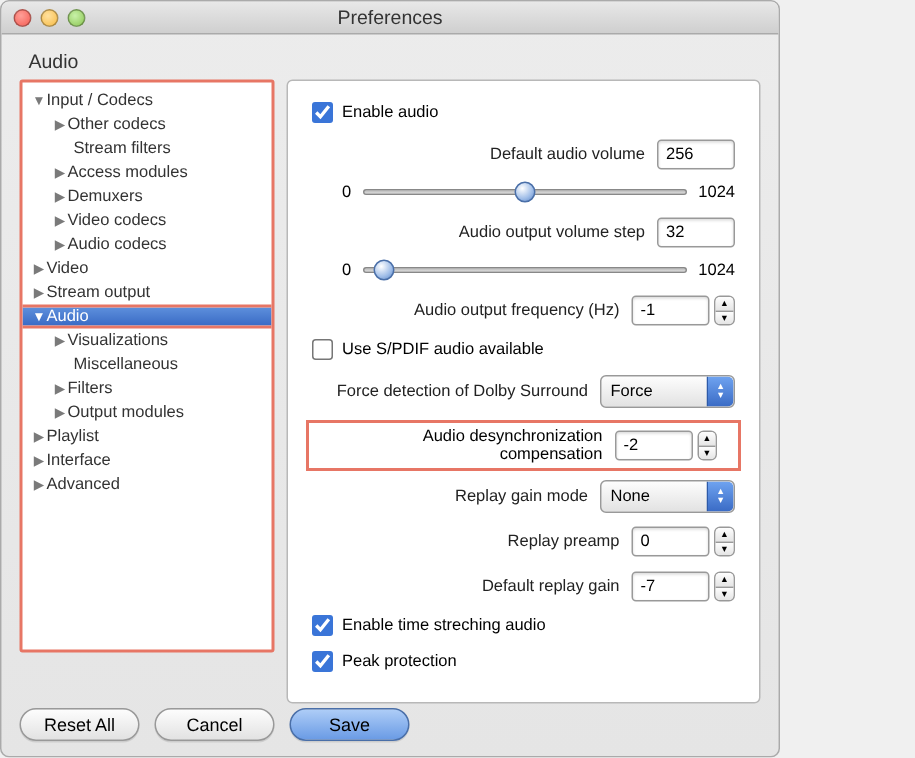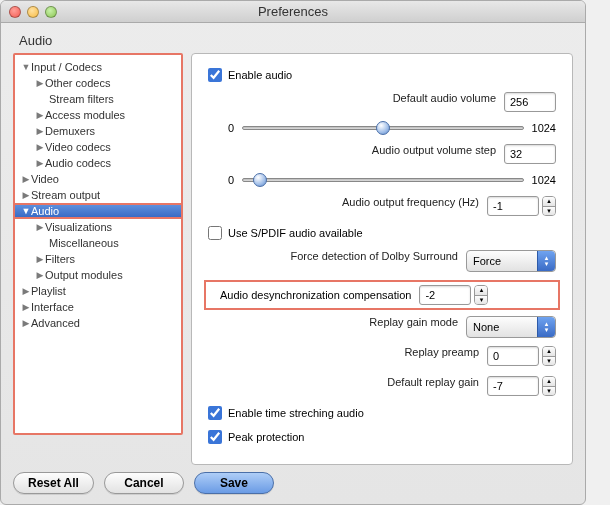--- a/index.html
+++ b/index.html
@@ -1,36 +1,36 @@
 <!DOCTYPE html>
 <html><head>
 <meta charset="utf-8">
 <style>
 * { box-sizing: border-box; margin: 0; padding: 0; }
 body { font-family: "Lucida Grande", -apple-system, sans-serif; font-size: 11px; background: #f0f0f0; width: 610px; height: 505px; overflow: hidden; }
-.window { width: 586px; height: 505px; background: linear-gradient(#ececec, #e5e5e5); border: 1px solid #aaa; border-radius: 6px; overflow: hidden; position: relative; }
+.window { width: 520px; height: 505px; background: linear-gradient(#ececec, #e5e5e5); border: 1px solid #aaa; border-radius: 6px; overflow: hidden; position: relative; }
 .titlebar { height: 22px; background: linear-gradient(#e8e8e8, #cfcfcf); border-bottom: 1px solid #aaa; position: relative; display: flex; align-items: center; }
 .traffic { display: flex; gap: 6px; margin-left: 8px; }
 .traffic span { width: 12px; height: 12px; border-radius: 50%; border: 0.5px solid rgba(0,0,0,0.3); }
 .tl-close { background: radial-gradient(circle at 40% 35%, #ff9f98, #f45c52); }
 .tl-min { background: radial-gradient(circle at 40% 35%, #ffe1a0, #f7bb44); }
 .tl-zoom { background: radial-gradient(circle at 40% 35%, #c8f1a9, #8cc653); }
 .title { position: absolute; left: 0; right: 0; text-align: center; font-size: 13px; color: #333; pointer-events: none; }
 .section-title { font-size: 13px; color: #333; margin: 10px 0 5px 18px; }
 .content { display: flex; padding: 0 12px 52px 12px; }
 .sidebar { width: 170px; height: 382px; background: #fff; border: 2px solid #e77665; border-radius: 2px; margin-right: 8px; padding: 4px 0; overflow: hidden; }
 .tree-item { display: flex; align-items: center; height: 16px; padding: 0 4px; font-size: 11px; color: #333; white-space: nowrap; }
 .tree-item.selected { background: linear-gradient(#5d8fdc, #3a6bc5); color: #fff; border: 2px solid #e77665; margin: 0 -2px; padding: 0 6px; }
 .tree-item.selected .disc { color: #fff; }
 .disc { color: #7a7a7a; font-size: 9px; display: inline-block; width: 10px; text-align: center; }
 .indent0 { padding-left: 6px; }
 .indent1 { padding-left: 20px; }
 .indent2 { padding-left: 34px; }
 .main { flex: 1; background: #fff; border: 1px solid #b8b8b8; border-radius: 4px; padding: 14px 16px 10px 16px; position: relative; }
-.row { display: flex; align-items: flex-start; margin-bottom: 8px; min-height: 22px; }
+.row { display: flex; align-items: center; margin-bottom: 8px; min-height: 22px; }
 .row label { text-align: right; margin-right: 8px; font-size: 11px; color: #222; }
 .row .wide-label { flex: 1; text-align: right; margin-right: 8px; }
 .checkbox { display: flex; align-items: center; gap: 6px; margin-bottom: 10px; }
 .checkbox input { width: 14px; height: 14px; accent-color: #3a75d8; }
 .num-input { width: 52px; height: 20px; border: 1px solid #999; border-radius: 3px; padding: 0 5px; background: #fff; font-size: 11px; box-shadow: inset 0 1px 2px rgba(0,0,0,0.15); }
 .stepper { display: flex; flex-direction: column; margin-left: 3px; border: 1px solid #999; border-radius: 4px; overflow: hidden; width: 14px; height: 20px; }
 .stepper span { flex: 1; display: flex; align-items: center; justify-content: center; font-size: 7px; background: linear-gradient(#fdfdfd,#e5e5e5); }
 .stepper span:first-child { border-bottom: 1px solid #999; }
 .select { flex: 1; max-width: 90px; height: 22px; background: linear-gradient(#fdfdfd,#e2e2e2); border: 1px solid #999; border-radius: 4px; display: flex; align-items: center; padding: 0 6px; position: relative; font-size: 11px; }
 .select .cap { position: absolute; right: 0; top: 0; bottom: 0; width: 18px; background: linear-gradient(#6fa3f0,#3a6bc5); border-left: 1px solid #2d5aa8; border-radius: 0 4px 4px 0; display: flex; flex-direction: column; align-items: center; justify-content: center; }
@@ -39,21 +39,21 @@
 .slider-row { display: flex; align-items: center; gap: 8px; margin-bottom: 10px; font-size: 11px; padding-left: 20px; }
 .slider-track { flex: 1; height: 4px; background: linear-gradient(#bbb,#ddd); border: 1px solid #888; border-radius: 3px; position: relative; }
 .slider-thumb { position: absolute; top: 50%; width: 14px; height: 14px; background: radial-gradient(circle at 35% 30%, #fff, #9fbde8 60%, #5a85c6); border: 1px solid #4a6fa8; border-radius: 50%; transform: translate(-50%,-50%); }
 .hl-box { border: 2px solid #e77665; padding: 3px 14px; margin: 2px -4px 6px -4px; display: flex; align-items: center; }
 .bottom-bar { position: absolute; left: 12px; right: 12px; bottom: 10px; display: flex; align-items: center; justify-content: space-between; }
 .radio-group { display: flex; gap: 10px; border: 2px solid #e77665; padding: 4px 8px; align-items: center; }
 .radio-opt { display: flex; align-items: center; gap: 4px; font-size: 12px; }
 .radio { width: 14px; height: 14px; border: 1px solid #888; border-radius: 50%; background: radial-gradient(#fff,#e8e8e8); display: flex; align-items: center; justify-content: center; }
 .radio.checked::after { content: ""; width: 6px; height: 6px; border-radius: 50%; background: radial-gradient(#5a85c6,#2d5aa8); }
 .btns { display: flex; gap: 10px; }
-.btn { min-width: 80px; height: 22px; border: 1px solid #999; border-radius: 11px; background: linear-gradient(#fdfdfd,#e2e2e2); font-size: 12px; display: flex; align-items: center; justify-content: center; padding: 0 14px; box-shadow: 0 1px 0 rgba(0,0,0,0.1); font-weight: bold; }
+.btn { min-width: 80px; height: 22px; border: 1px solid #999; border-radius: 11px; background: linear-gradient(#fdfdfd,#e2e2e2); font-size: 12px; display: flex; align-items: center; justify-content: center; padding: 0 14px; box-shadow: 0 1px 0 rgba(0,0,0,0.1); }
 .btn.primary { background: linear-gradient(#aecdf7,#6a9be5); border-color: #4a6fa8; color: #000; }
 </style>
 </head>
 <body>
 
 <div class="window">
   <div class="titlebar">
     <div class="traffic">
       <span class="tl-close"></span>
       <span class="tl-min"></span>

